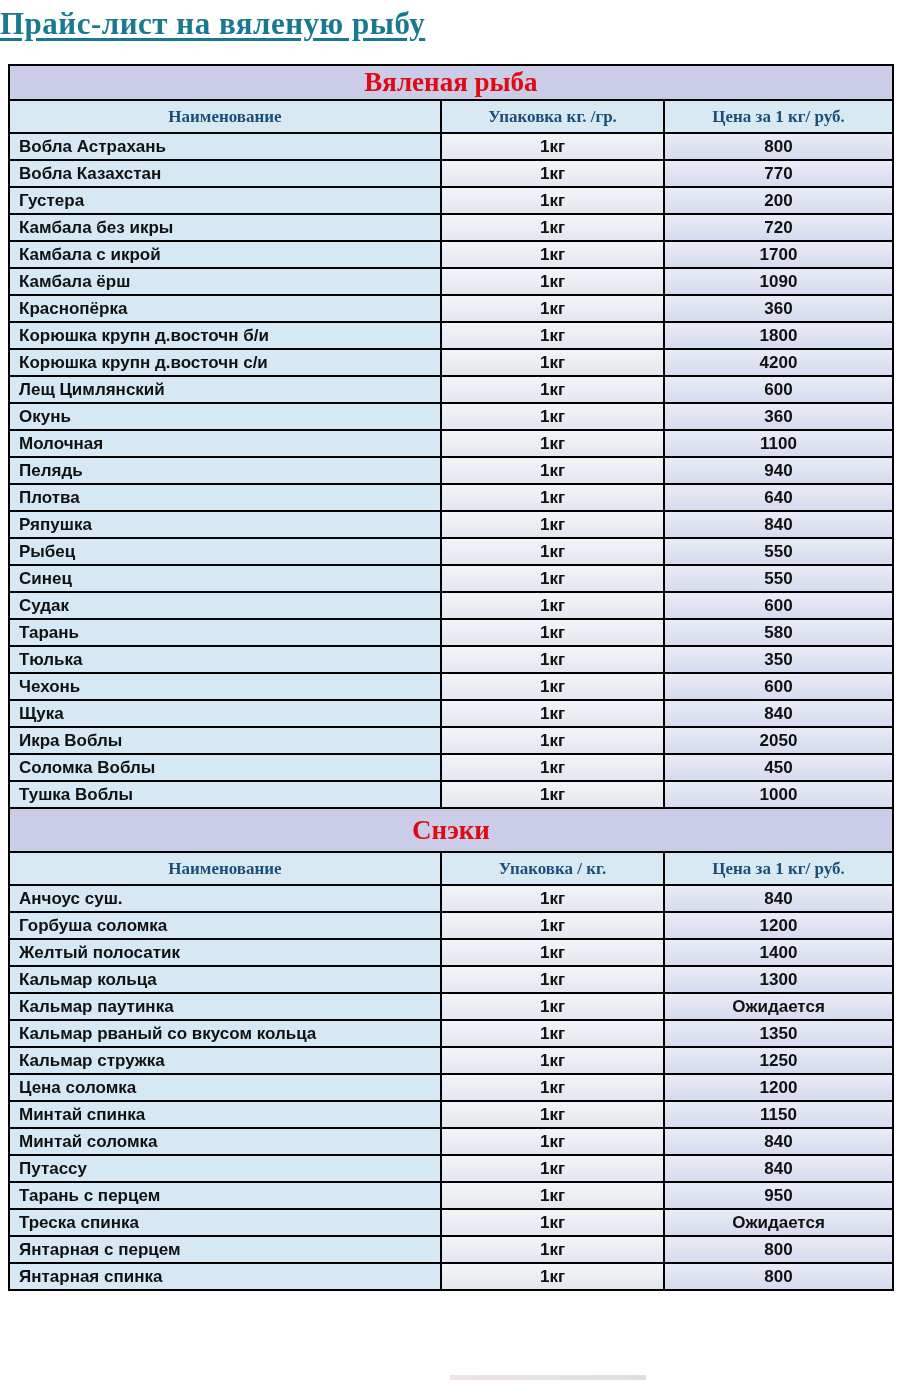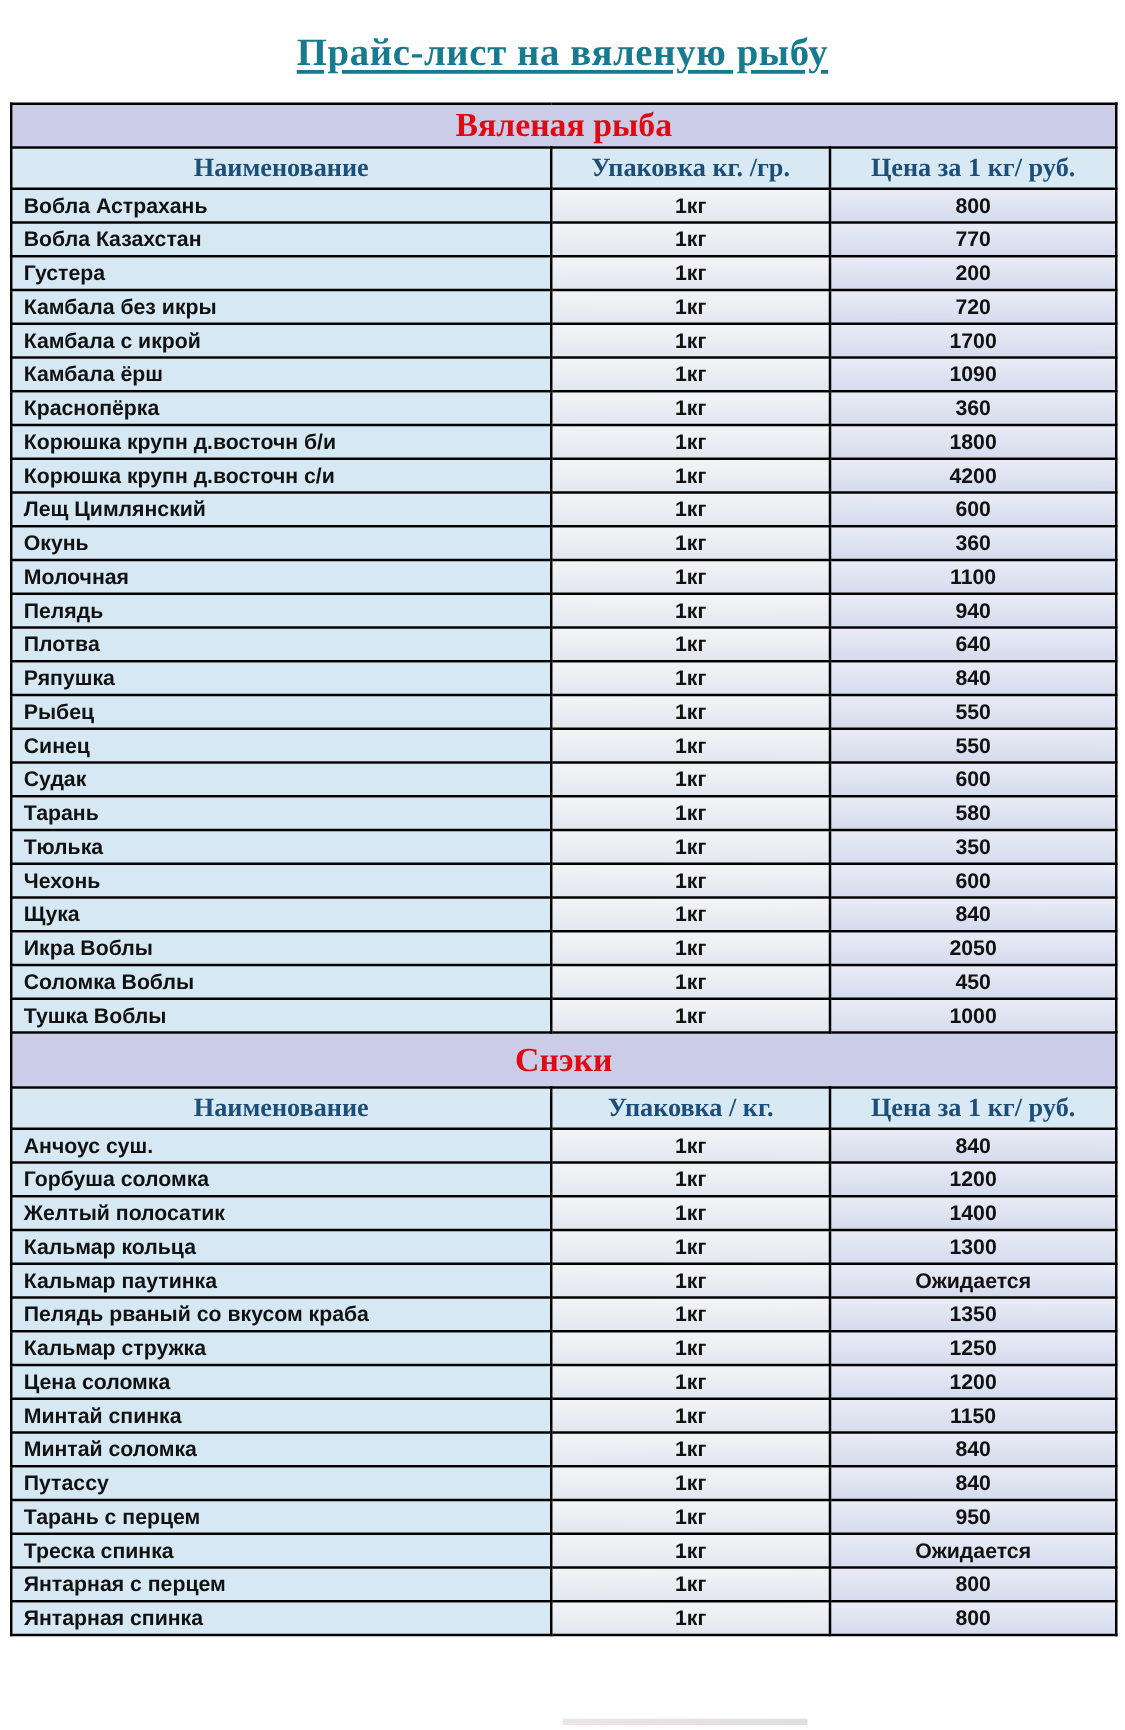--- a/index.html
+++ b/index.html
@@ -18,23 +18,22 @@
   }
   html,body{margin:0;padding:0;}
   body{
     width:900px;height:1384px;
     background:#ffffff;
     font-family:"Liberation Sans","DejaVu Sans",sans-serif;
     position:relative;
     overflow:hidden;
   }
   .page-title{
-    margin:22px auto 22px auto;
+    margin:4px auto 22px auto;
     padding-top:2px;
-    text-align:center;
     font-family:"Liberation Serif","DejaVu Serif",serif;
     font-weight:bold;
     font-size:31px;
     color:var(--title-color);
     text-decoration:underline;
     text-underline-offset:4px;
     text-decoration-thickness:2.5px;
     letter-spacing:0.5px;
   }
   table.price{
@@ -60,21 +59,21 @@
     font-size:27px;
     color:var(--section-text);
     height:33px;
   }
   tr.section-row.tall td{height:42px;}
   tr.colhead-row th{
     background:var(--colhead-bg);
     text-align:center;
     font-family:"Liberation Serif","DejaVu Serif",serif;
     font-weight:bold;
-    font-size:21px;
+    font-size:17px;
     color:var(--colhead-text);
     height:31px;
   }
   tr.data-row td{
     height:25px;
     font-weight:bold;
     font-size:17px;
     color:var(--data-text);
   }
   tr.data-row td.c-name{
@@ -272,21 +271,21 @@
         <td class="c-name">Кальмар кольца</td>
         <td class="c-pack">1кг</td>
         <td class="c-price">1300</td>
       </tr>
       <tr class="data-row">
         <td class="c-name">Кальмар паутинка</td>
         <td class="c-pack">1кг</td>
         <td class="c-price">Ожидается</td>
       </tr>
       <tr class="data-row">
-        <td class="c-name">Пелядь рваный со вкусом краба</td>
+        <td class="c-name">Кальмар рваный со вкусом кольца</td>
         <td class="c-pack">1кг</td>
         <td class="c-price">1350</td>
       </tr>
       <tr class="data-row">
         <td class="c-name">Кальмар стружка</td>
         <td class="c-pack">1кг</td>
         <td class="c-price">1250</td>
       </tr>
       <tr class="data-row">
         <td class="c-name">Цена соломка</td>

